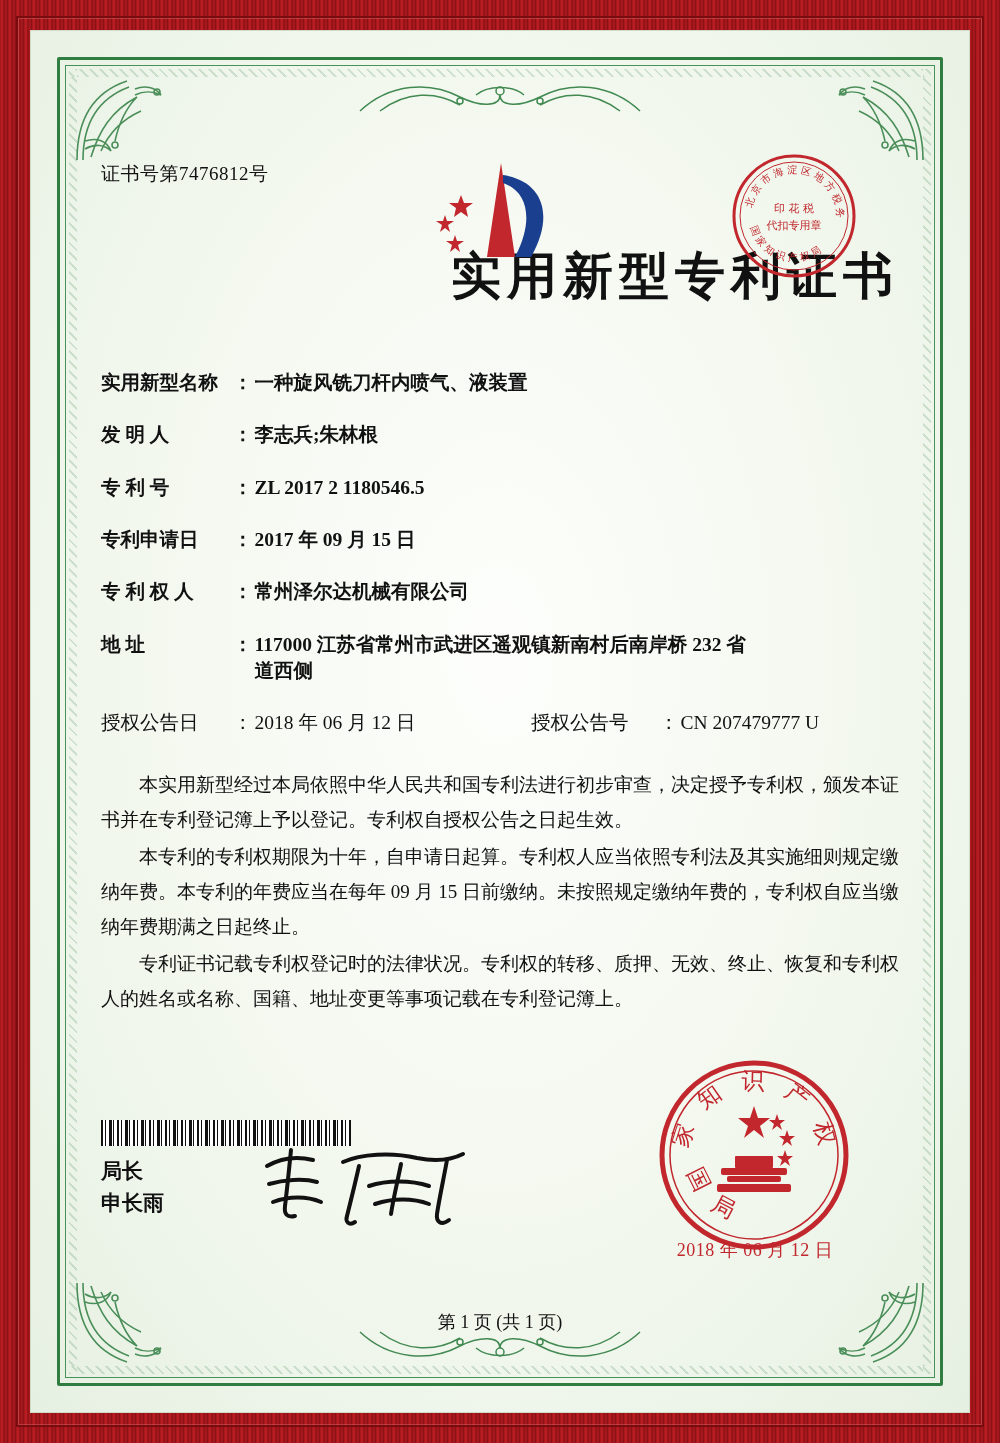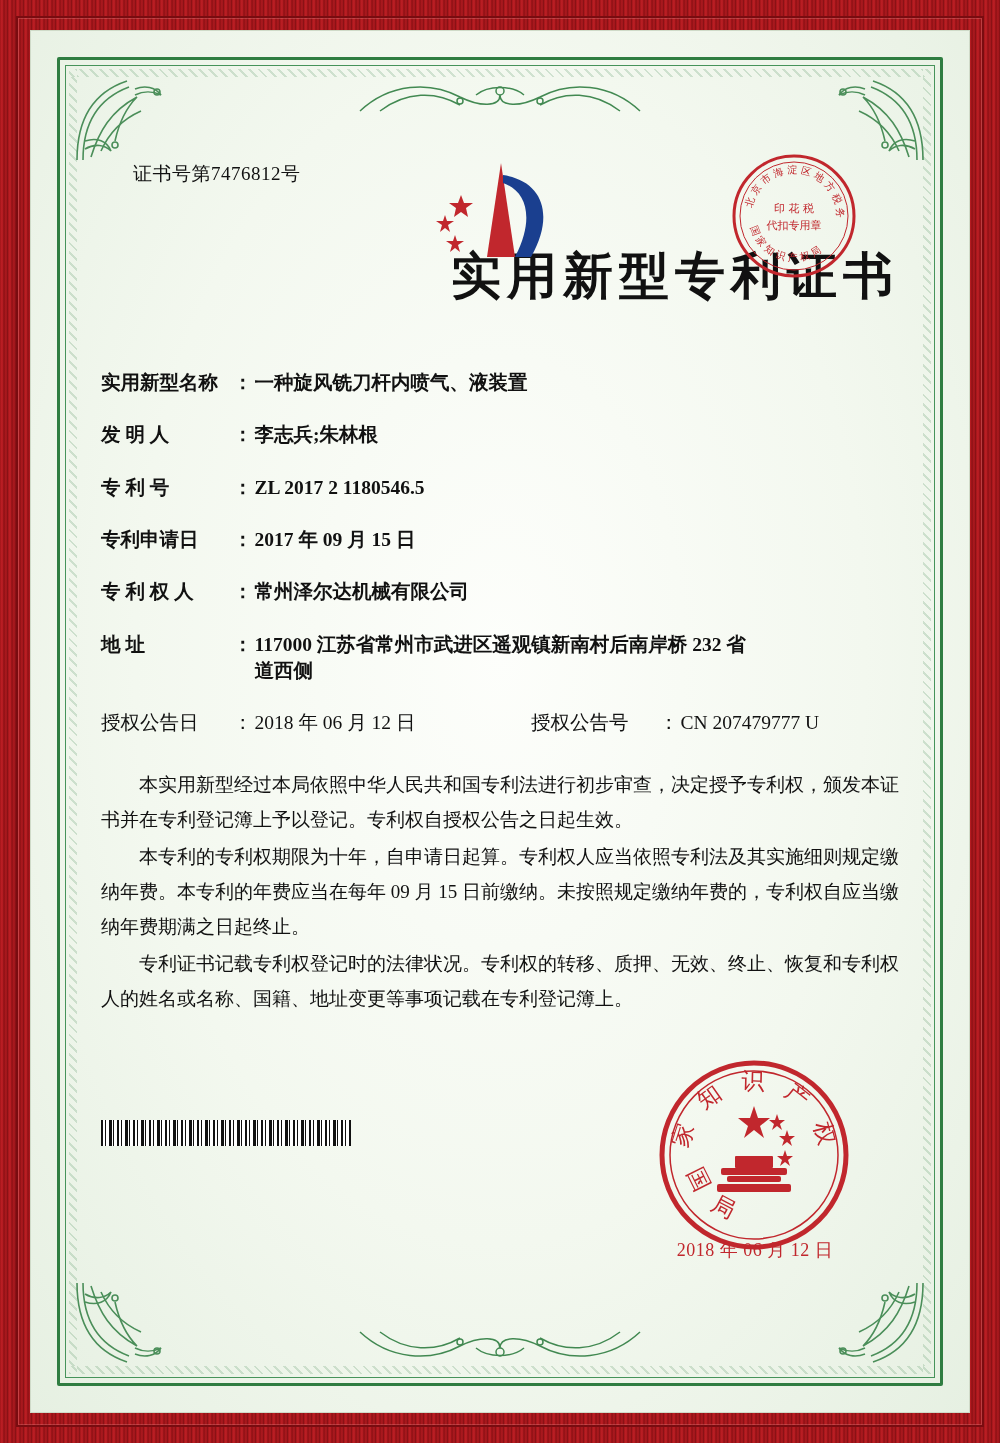--- a/index.html
+++ b/index.html
@@ -115,21 +115,20 @@
     right: 70px;
     top: 90px;
     bottom: 70px;
   }
 
   .cert-no {
     font-size: 19px;
     color: #111;
     letter-spacing: .5px;
     margin-top: 40px;
-    margin-left: 32px;
   }
 
   
   .tax-seal {
     position: absolute;
     right: 30px;
     top: 20px;
     width: 150px;
     height: 150px;
   }
@@ -461,20 +460,42 @@
       </div>
 
       <div class="body-text">
         <p>本实用新型经过本局依照中华人民共和国专利法进行初步审查，决定授予专利权，颁发本证书并在专利登记簿上予以登记。专利权自授权公告之日起生效。</p>
         <p>本专利的专利权期限为十年，自申请日起算。专利权人应当依照专利法及其实施细则规定缴纳年费。本专利的年费应当在每年 09 月 15 日前缴纳。未按照规定缴纳年费的，专利权自应当缴纳年费期满之日起终止。</p>
         <p>专利证书记载专利权登记时的法律状况。专利权的转移、质押、无效、终止、恢复和专利权人的姓名或名称、国籍、地址变更等事项记载在专利登记簿上。</p>
       </div>
 
       <div class="barcode"></div>
 
+      <div class="sign-block">
+        <div class="sign-labels">
+          <div>局长</div>
+          <div>申长雨</div>
+        </div>
+        <div class="signature-img">
+          <svg viewBox="0 0 230 90">
+            <g fill="none" stroke="currentColor" stroke-width="4" stroke-linecap="round">
+              <path d="M16 26 C30 18 46 16 62 20"></path>
+              <path d="M40 10 C38 30 36 50 34 66 C33 74 36 78 44 76"></path>
+              <path d="M18 44 C32 40 52 38 66 42"></path>
+              <path d="M22 62 C38 56 56 56 70 62"></path>
+              <path d="M92 22 C110 14 140 12 166 18 C186 22 200 20 212 14"></path>
+              <path d="M108 26 C104 44 100 60 96 76 C94 82 98 86 104 82"></path>
+              <path d="M150 24 C146 44 142 60 140 74"></path>
+              <path d="M196 20 C192 42 188 60 186 74 C185 82 190 86 198 80"></path>
+              <path d="M118 46 C136 40 160 40 178 46"></path>
+              <path d="M124 64 C142 58 162 58 178 64"></path>
+            </g>
+          </svg>
+        </div>
+      </div>
 
       <div class="nat-seal">
         <svg viewBox="0 0 230 230">
           <circle cx="115" cy="115" r="92" fill="none" stroke="#c1272d" stroke-width="5"></circle>
           <circle cx="115" cy="115" r="84" fill="none" stroke="#c1272d" stroke-width="1.5"></circle>
           <path id="natTop" d="M115,115 m-66,0 a66,66 0 1,1 132,0" fill="none"></path>
           <text font-size="23" fill="#c1272d" letter-spacing="6" font-family="DejaVu Sans, sans-serif">
             <textPath href="#natTop" startOffset="3%">家 知 识 产 权</textPath>
           </text>
           <path id="natBot" d="M115,115 m-68,0 a68,68 0 0,0 136,0" fill="none"></path>
@@ -492,16 +513,17 @@
             <rect x="78" y="144" width="74" height="8" rx="2"></rect>
             <rect x="96" y="116" width="38" height="12" rx="1"></rect>
             <rect x="101" y="118" width="6" height="10"></rect>
             <rect x="112" y="118" width="6" height="10"></rect>
             <rect x="123" y="118" width="6" height="10"></rect>
           </g>
         </svg>
       </div>
       <div class="seal-date">2018 年 06 月 12 日</div>
 
+      <div class="page-footer">第 1 页 (共 1 页)</div>
 
     </div>
   </div>
 </div>
 
 </body></html>

